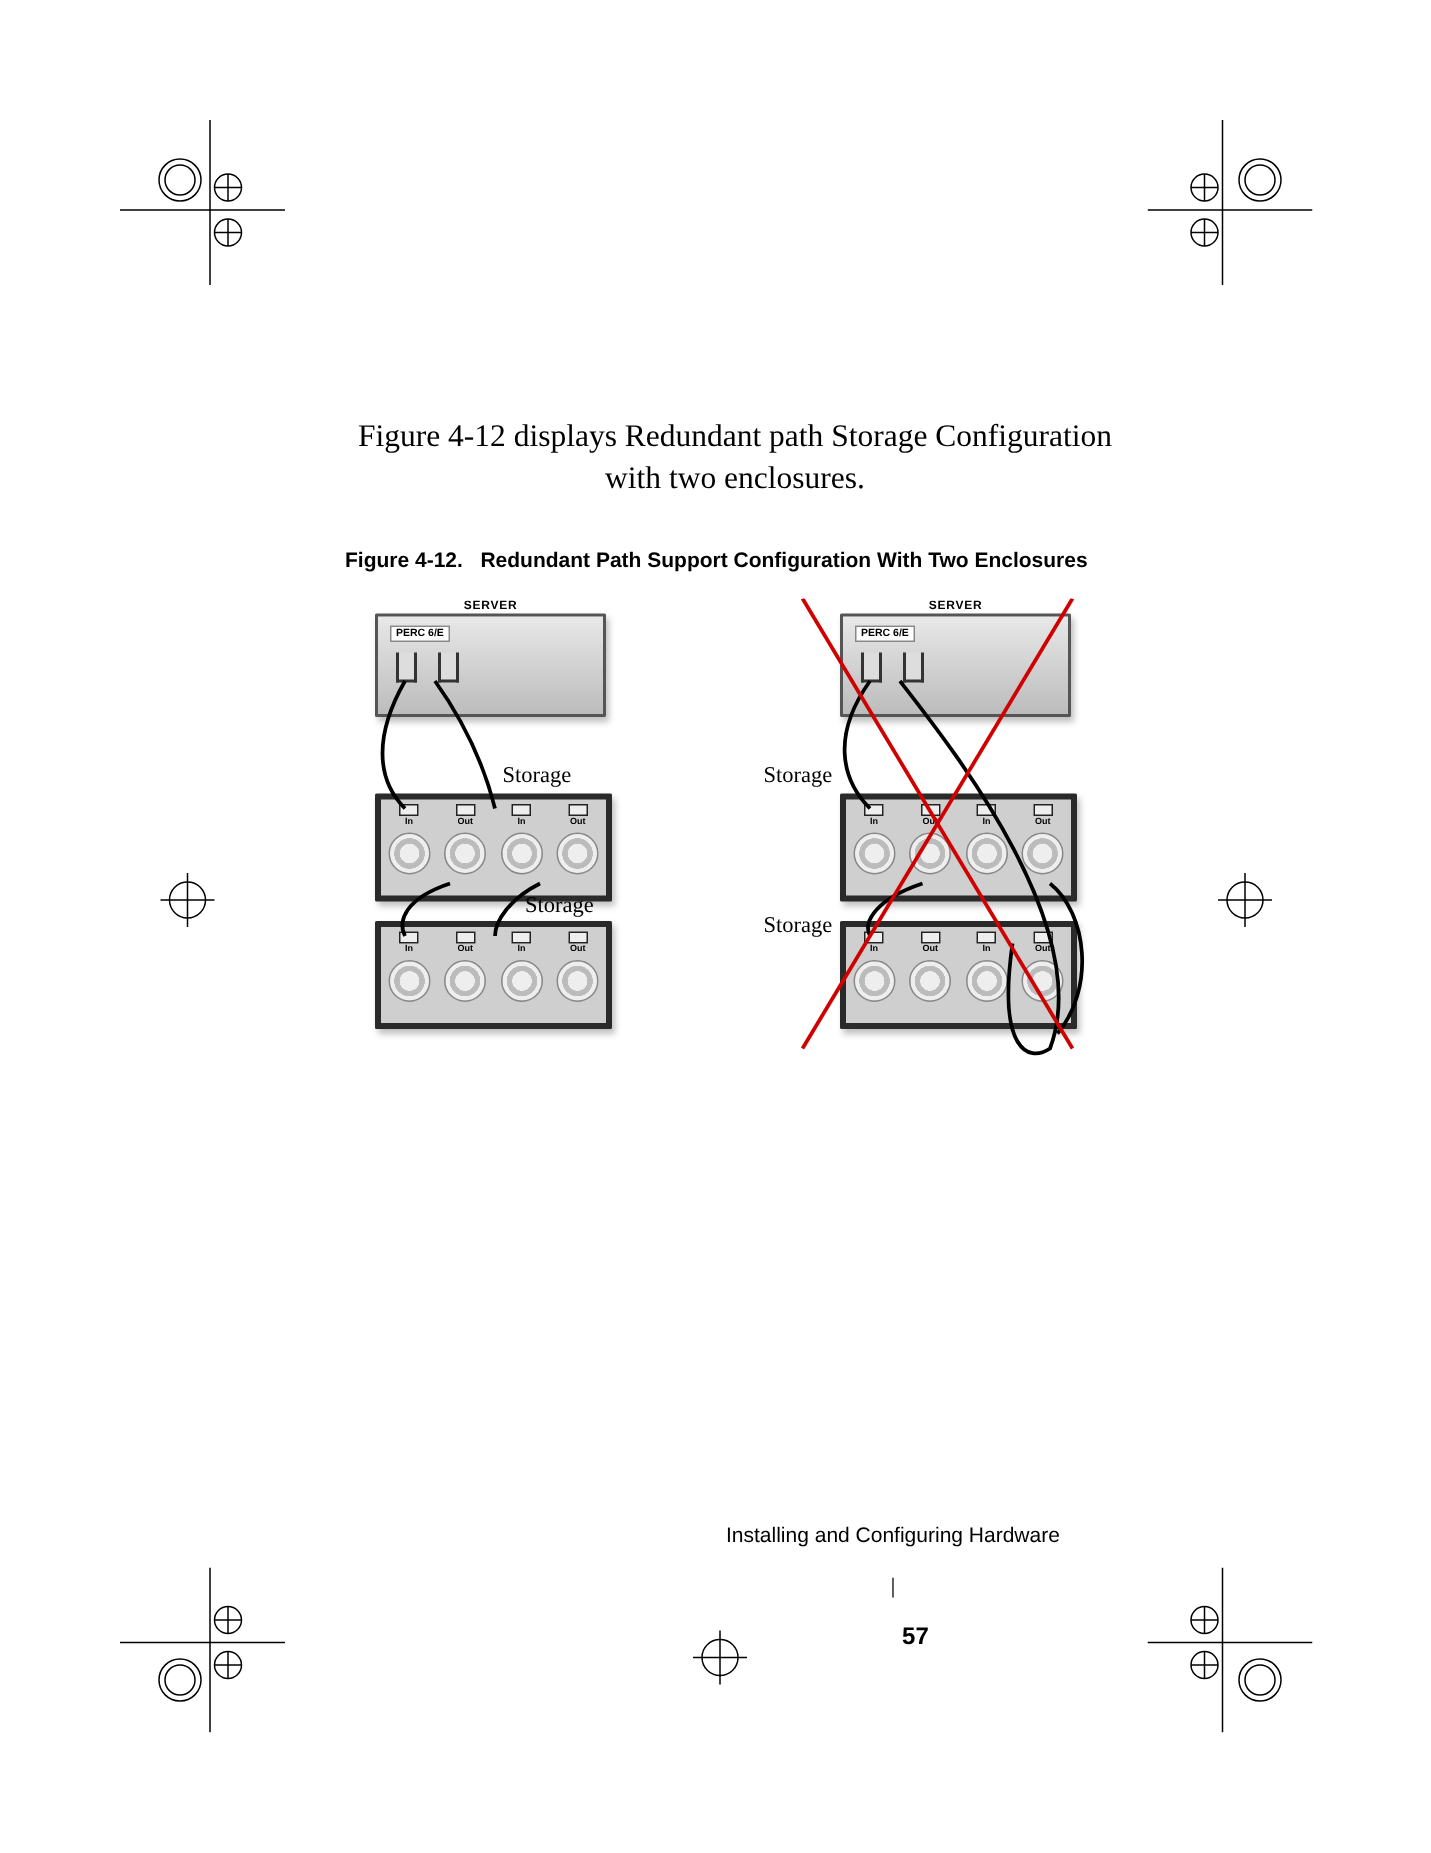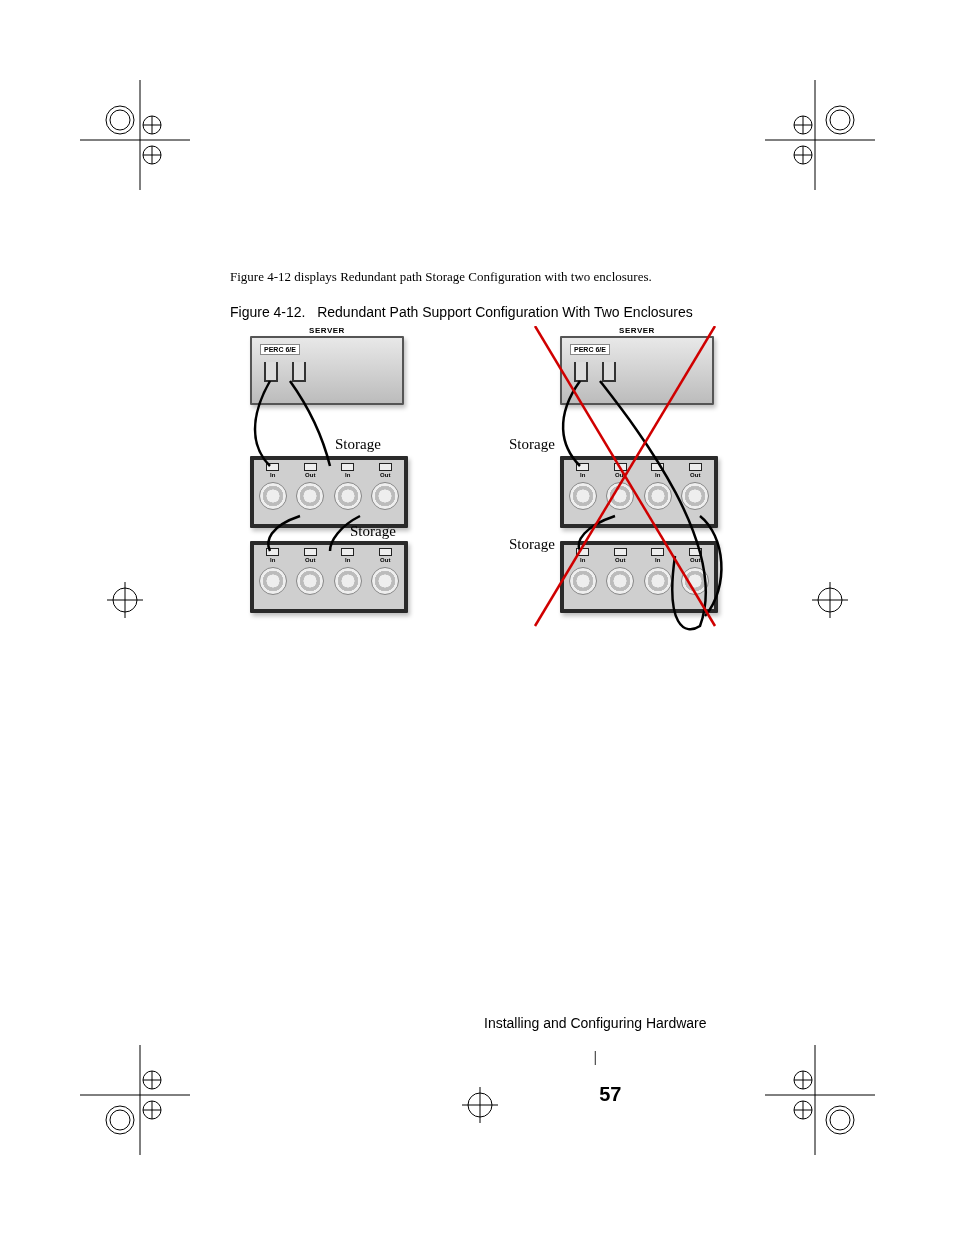--- a/index.html
+++ b/index.html
@@ -12,29 +12,30 @@
     background: #fff;
     color: #000;
   }
   .page-area {
     position: absolute;
     left: 230px;
     top: 255px;
     width: 520px;
   }
   .body-text {
-    font-size: 13px;
+    font-size: 21px;
     line-height: 1.35;
-    margin-bottom: 18px;
+    margin-bottom: 32px;
+    text-align: center;
   }
   .figure-caption {
     font-family: Arial, Helvetica, sans-serif;
-    font-weight: normal;
+    font-weight: bold;
     font-size: 14px;
-    margin-bottom: 6px;
+    margin-bottom: 18px;
   }
   .figure-caption .fignum::after { content: "\00a0\00a0\00a0"; }
   .figure-row {
     display: flex;
     gap: 30px;
     align-items: center;
   }
   .diagram {
     position: relative;
     width: 245px;
@@ -121,21 +122,21 @@
     left: 484px;
     top: 1015px;
     font-size: 14px;
     display:flex;
     align-items:center;
     gap: 18px;
     font-family: Arial, Helvetica, sans-serif;
     flex-direction: column;
   }
   .footer .sep {color:#444;}
-  .footer .pagenum {font-weight:bold; font-size:20px;margin-left:30px;}
+  .footer .pagenum {font-weight:bold; font-size:16px;margin-left:30px;}
   
   .cropmark { position:absolute; pointer-events:none; }
   .cropmark line, .cropmark circle { stroke:#000; fill:none; }
   .hatchcircle {
     stroke:#555; fill:none;
   }
   .cross-x {
     position:absolute;
     top:0;left:0;
     width:245px;height:320px;

